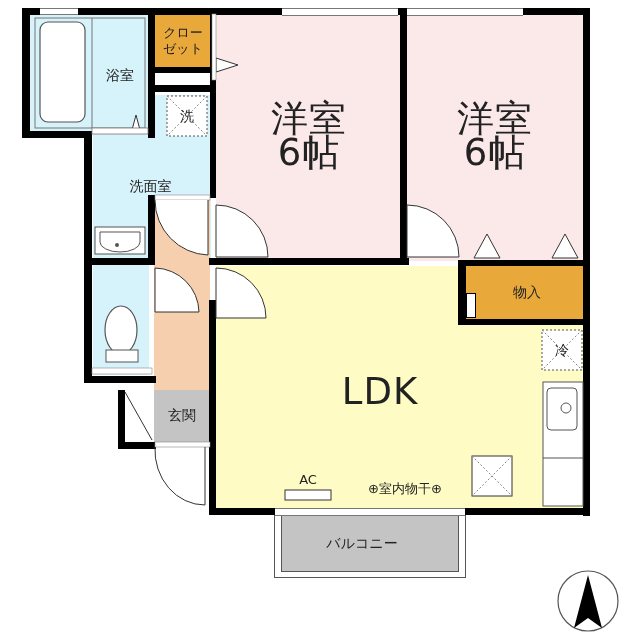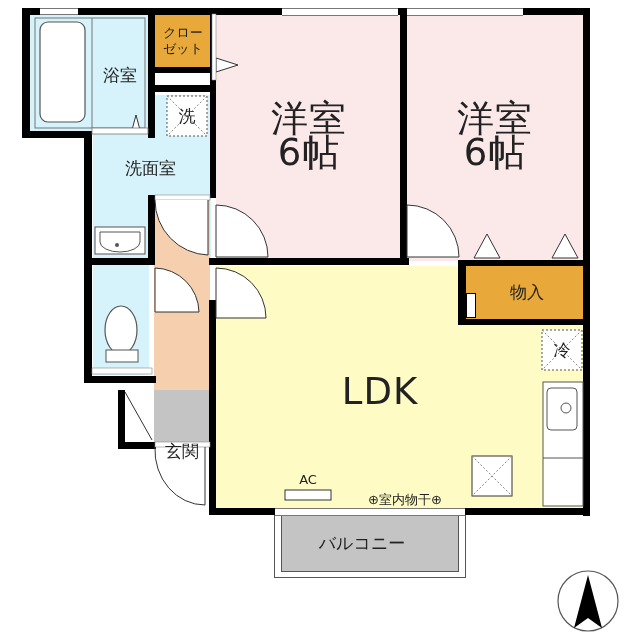--- a/index.html
+++ b/index.html
@@ -2,21 +2,21 @@
 <html><head>
 <meta charset="utf-8">
 <style>
   html, body { margin: 0; padding: 0; background: #ffffff; }
   body { width: 640px; height: 640px; position: relative; overflow: hidden;
          font-family: "DejaVu Sans", "Liberation Sans", sans-serif; color: #222; }
   .abs { position: absolute; box-sizing: border-box; }
   .room { display: flex; flex-direction: column; align-items: center; justify-content: center; text-align: center; }
   .wall { background: #000; position: absolute; }
   .label-big { font-size: 37px; line-height: 34px; letter-spacing: 1px; }
-  .label-mid { font-size: 17px; line-height: 22px; }
+  .label-mid { font-size: 14px; line-height: 22px; }
   .label-sm { font-size: 13px; line-height: 16px; }
   .window { position: absolute; background: #fff; border-top: 1px solid #777; border-bottom: 1px solid #777; }
   svg { position: absolute; left: 0; top: 0; }
 </style>
 </head>
 <body>
 
 <div class="abs" style="left:30px;top:14px;width:120px;height:118px;background:#d6f2fa;"></div>
 <div class="abs" style="left:155px;top:14px;width:56px;height:54px;background:#e8a93a;"></div>
 <div class="abs" style="left:216px;top:14px;width:186px;height:247px;background:#fbe9ea;"></div>
@@ -126,22 +126,22 @@
 </div>
 <div class="abs room label-big" style="left:216px;top:96px;width:186px;height:80px;">
   <span>洋室</span>
   <span>6帖</span>
 </div>
 <div class="abs room label-big" style="left:402px;top:96px;width:186px;height:80px;">
   <span>洋室</span>
   <span>6帖</span>
 </div>
 <div class="abs room label-mid" style="left:167px;top:104px;width:40px;height:24px;">洗</div>
-<div class="abs room label-mid" style="left:93px;top:155px;width:115px;height:26px;">洗面室</div>
-<div class="abs room label-mid" style="left:154px;top:402px;width:56px;height:26px;margin-top:36px;">玄関</div>
+<div class="abs room label-mid" style="left:93px;top:173px;width:115px;height:26px;">洗面室</div>
+<div class="abs room label-mid" style="left:154px;top:402px;width:56px;height:26px;">玄関</div>
 <div class="abs room label-mid" style="left:486px;top:280px;width:82px;height:26px;font-family:Liberation Serif, serif;">物入</div>
 <div class="abs room label-mid" style="left:542px;top:338px;width:40px;height:24px;">冷</div>
 <div class="abs room label-big" style="left:300px;top:352px;width:160px;height:80px;">
   <span>LDK</span>
 </div>
 <div class="abs room label-sm" style="left:290px;top:472px;width:36px;height:16px;">AC</div>
-<div class="abs room label-sm" style="left:340px;top:491px;width:130px;height:18px;">⊕室内物干⊕</div>
+<div class="abs room label-sm" style="left:340px;top:480px;width:130px;height:18px;">⊕室内物干⊕</div>
 <div class="abs room label-mid" style="left:281px;top:530px;width:162px;height:26px;">バルコニー</div>
 
 </body></html>

